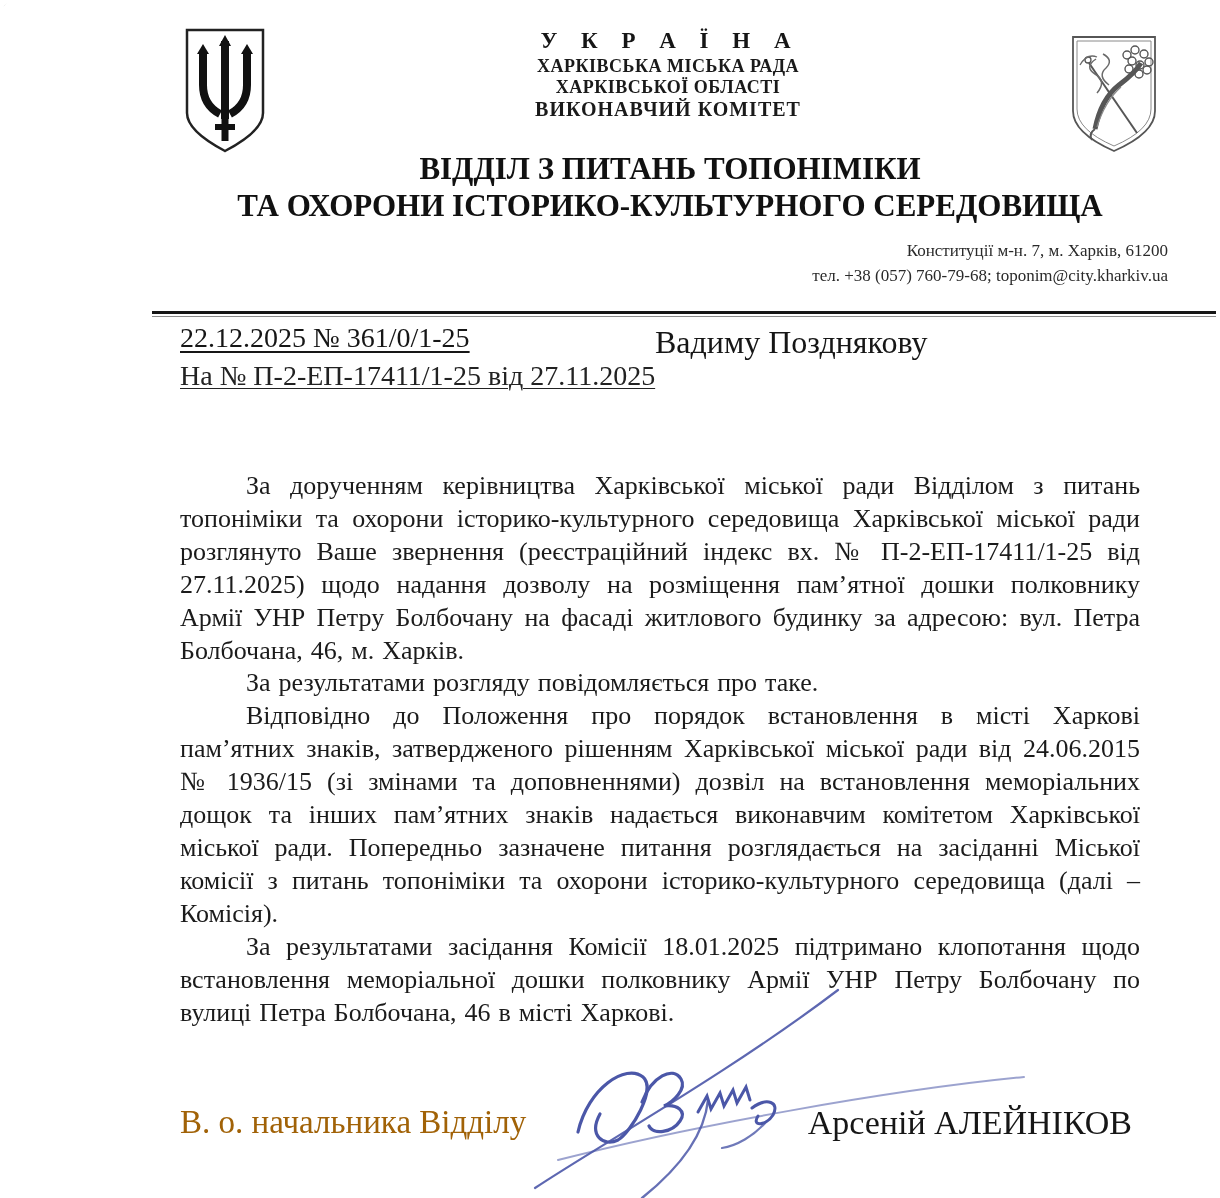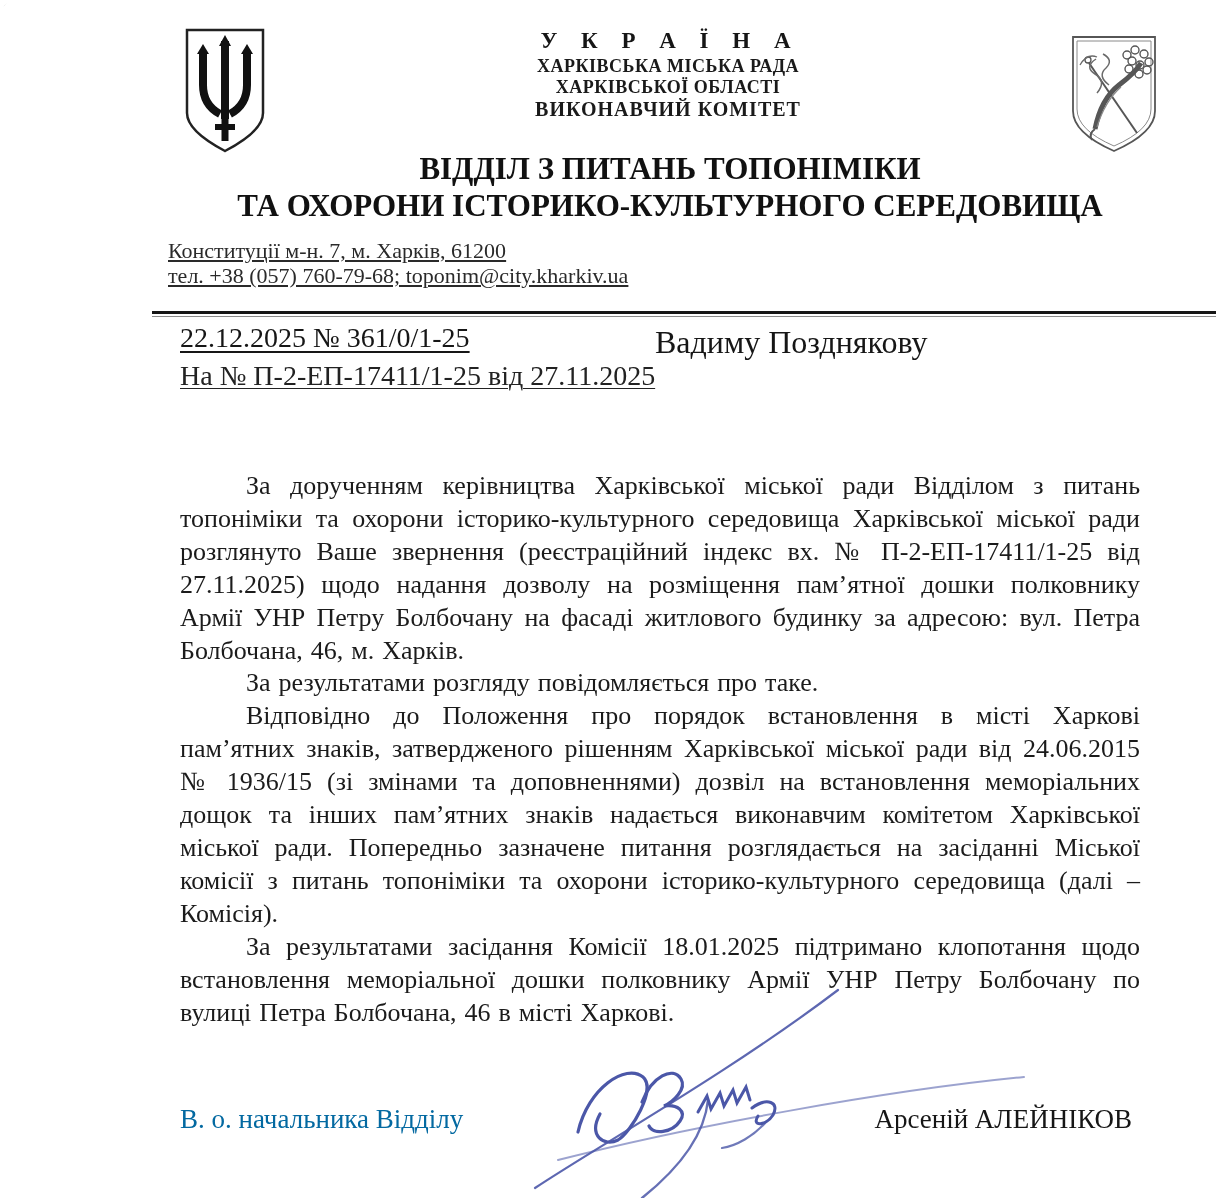--- a/index.html
+++ b/index.html
@@ -20,22 +20,22 @@
   }
   .org{
     top:56px;left:168px;width:1000px;text-align:center;
     font-size:18px;font-weight:bold;line-height:21px;letter-spacing:.5px;color:#1a1a1a;
   }
   .dept{
     top:150px;left:60px;width:1220px;text-align:center;
     font-size:31px;font-weight:bold;line-height:37px;color:#111;
   }
   .addr{
-    top:238px;left:168px;width:1000px;text-align:left;
-    font-size:22px;line-height:25px;color:#2a2a2a;text-decoration:underline;
+    top:238px;left:168px;width:1000px;text-align:right;
+    font-size:17px;line-height:25px;color:#2a2a2a;
   }
   .rule{
     top:311px;left:152px;width:1064px;height:2px;
     border-top:3px solid #161616;border-bottom:1px solid #8a8a8a;
   }
 
   
   .ref-out{
     top:322px;left:180px;font-size:28px;color:#161616;
     text-decoration:underline;text-underline-offset:4px;text-decoration-thickness:1.5px;
@@ -50,22 +50,22 @@
 
   
   .body-text{
     top:470px;left:180px;width:960px;
     font-size:26px;line-height:32.9px;color:#1b1b1b;
     text-align:justify;word-spacing:1.5px;
   }
   .body-text p{margin:0;text-indent:66px;}
 
   
-  .sig-title{top:1104px;left:180px;font-size:27px;color:#0369a1;}
-  .sig-name{top:1104px;left:800px;width:332px;text-align:right;font-size:27px;color:#161616;}
+  .sig-title{top:1104px;left:180px;font-size:33px;color:#a16207;}
+  .sig-name{top:1104px;left:800px;width:332px;text-align:right;font-size:34px;color:#161616;}
 
   .corner-speck{top:0;left:0;width:10px;height:10px;background:#222;
     clip-path:polygon(0 0,100% 0,0 100%);opacity:.85;}
 
   svg{display:block;}
 </style>
 </head>
 <body>
 
 <div class="doc">

